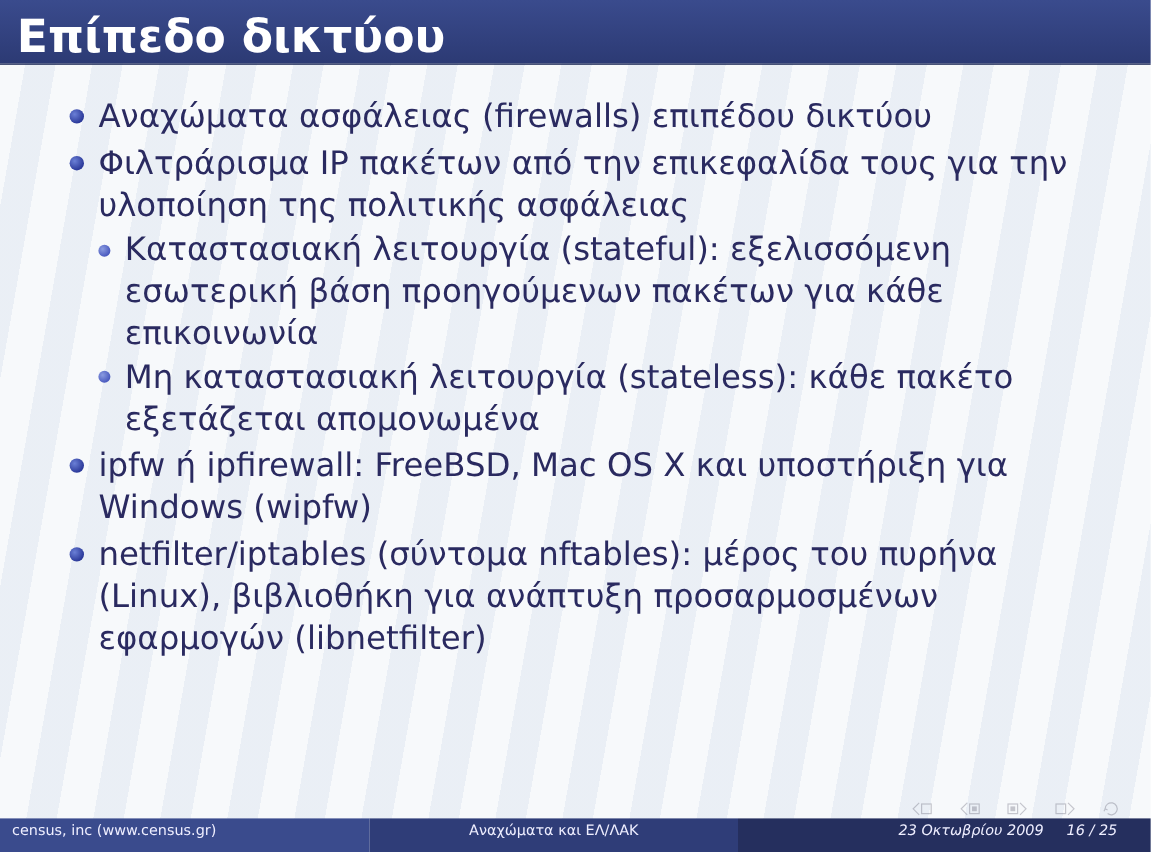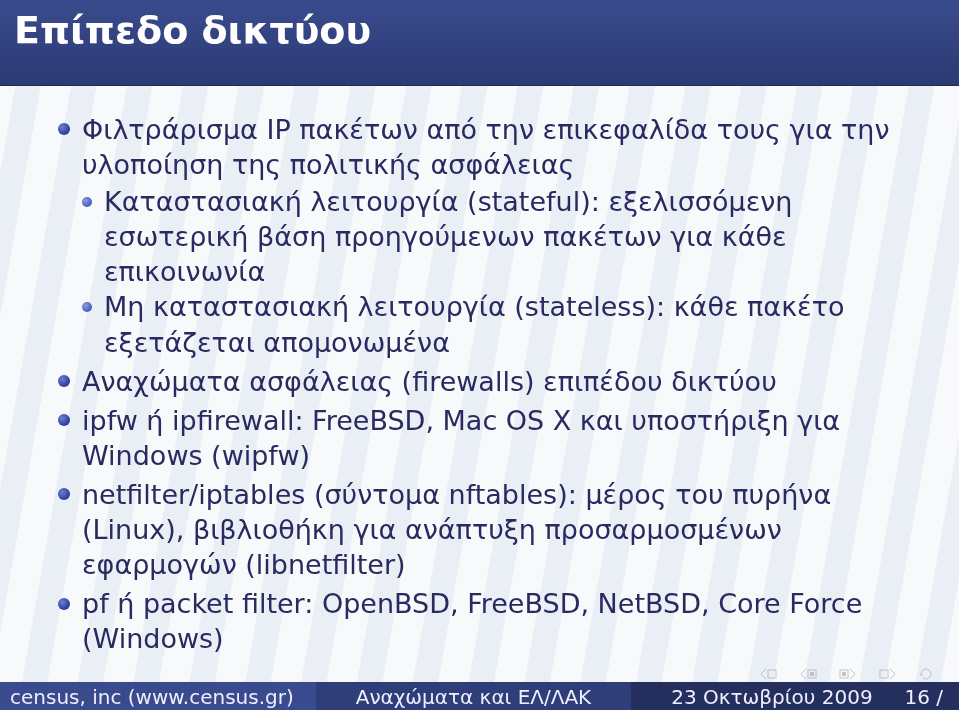--- a/index.html
+++ b/index.html
@@ -18,21 +18,21 @@
     position:relative;
   }
 
   .title-bar {
     color:#fff;
     font-size:38px;
     font-weight:bold;
     padding:8px 14px 21px 14px;
     background:linear-gradient(#3a4b8d,#2c3a74);
     border-bottom:1px solid #1f2b57;
-    height:86px;
+    height:54px;
   }
 
   .body {
     padding:26px 36px 0 58px;
     color:#2a2a60;
     font-size:27px;
     line-height:1.30;
   }
 
   ul.bullets { list-style:none; }
@@ -48,26 +48,26 @@
   ul.sub > li::before {
     content:""; position:absolute; left:0; top:0.46em;
     width:10px; height:10px; border-radius:50%;
     background:radial-gradient(circle at 35% 35%, #8a9be0 0%, #4a5abf 70%);
   }
 
   .footer {
     position:absolute; left:0; right:0; bottom:0;
     height:28px;
     display:flex;
-    font-size:20px;
+    font-size:12px;
     color:#eef;
   }
   .foot-left  { flex:1; background:#3a4b8d; padding:3px 10px; }
   .foot-mid   { flex:1; background:#2f3d78; text-align:center; padding:3px 10px; }
-  .foot-right { flex:1; background:#252f5e; text-align:right; padding:3px 16px; }
+  .foot-right { flex:1; background:#252f5e; text-align:right; padding:3px 28px;font-style:italic; }
 
   
   .nav-icons {
     position:absolute;
     right:26px;
     bottom:30px;
     display:flex;
     gap:22px;
     opacity:0.35;
     font-size:14px;
@@ -78,41 +78,38 @@
 </head>
 <body>
 
 <div class="slide">
 
   <div class="title-bar">Επίπεδο δικτύου</div>
 
   <div class="body">
     <ul class="bullets">
       <li>
+        <span>Αναχώματα ασφάλειας (firewalls) επιπέδου δικτύου</span>
+      </li>
+      <li>
         <span>Φιλτράρισμα IP πακέτων από την επικεφαλίδα τους για την υλοποίηση της πολιτικής ασφάλειας</span>
         <ul class="sub">
           <li>
             <span>Καταστασιακή λειτουργία (stateful): εξελισσόμενη εσωτερική βάση προηγούμενων πακέτων για κάθε επικοινωνία</span>
           </li>
           <li>
             <span>Μη καταστασιακή λειτουργία (stateless): κάθε πακέτο εξετάζεται απομονωμένα</span>
           </li>
         </ul>
       </li>
       <li>
-        <span>Αναχώματα ασφάλειας (firewalls) επιπέδου δικτύου</span>
-      </li>
-      <li>
         <span>ipfw ή ipfirewall: FreeBSD, Mac OS X και υποστήριξη για Windows (wipfw)</span>
       </li>
       <li>
         <span>netfilter/iptables (σύντομα nftables): μέρος του πυρήνα (Linux), βιβλιοθήκη για ανάπτυξη προσαρμοσμένων εφαρμογών (libnetfilter)</span>
-      </li>
-      <li>
-        <span>pf ή packet filter: OpenBSD, FreeBSD, NetBSD, Core Force (Windows)</span>
       </li>
     </ul>
   </div>
 
   <div class="nav-icons">
     <span>
       <svg width="18" height="12">
           <polyline points="7,1 2,6 7,11" fill="none" stroke="#667" stroke-width="1"></polyline>
           <rect x="9" y="2" width="8" height="8" fill="none" stroke="#667"></rect>
         </svg>

